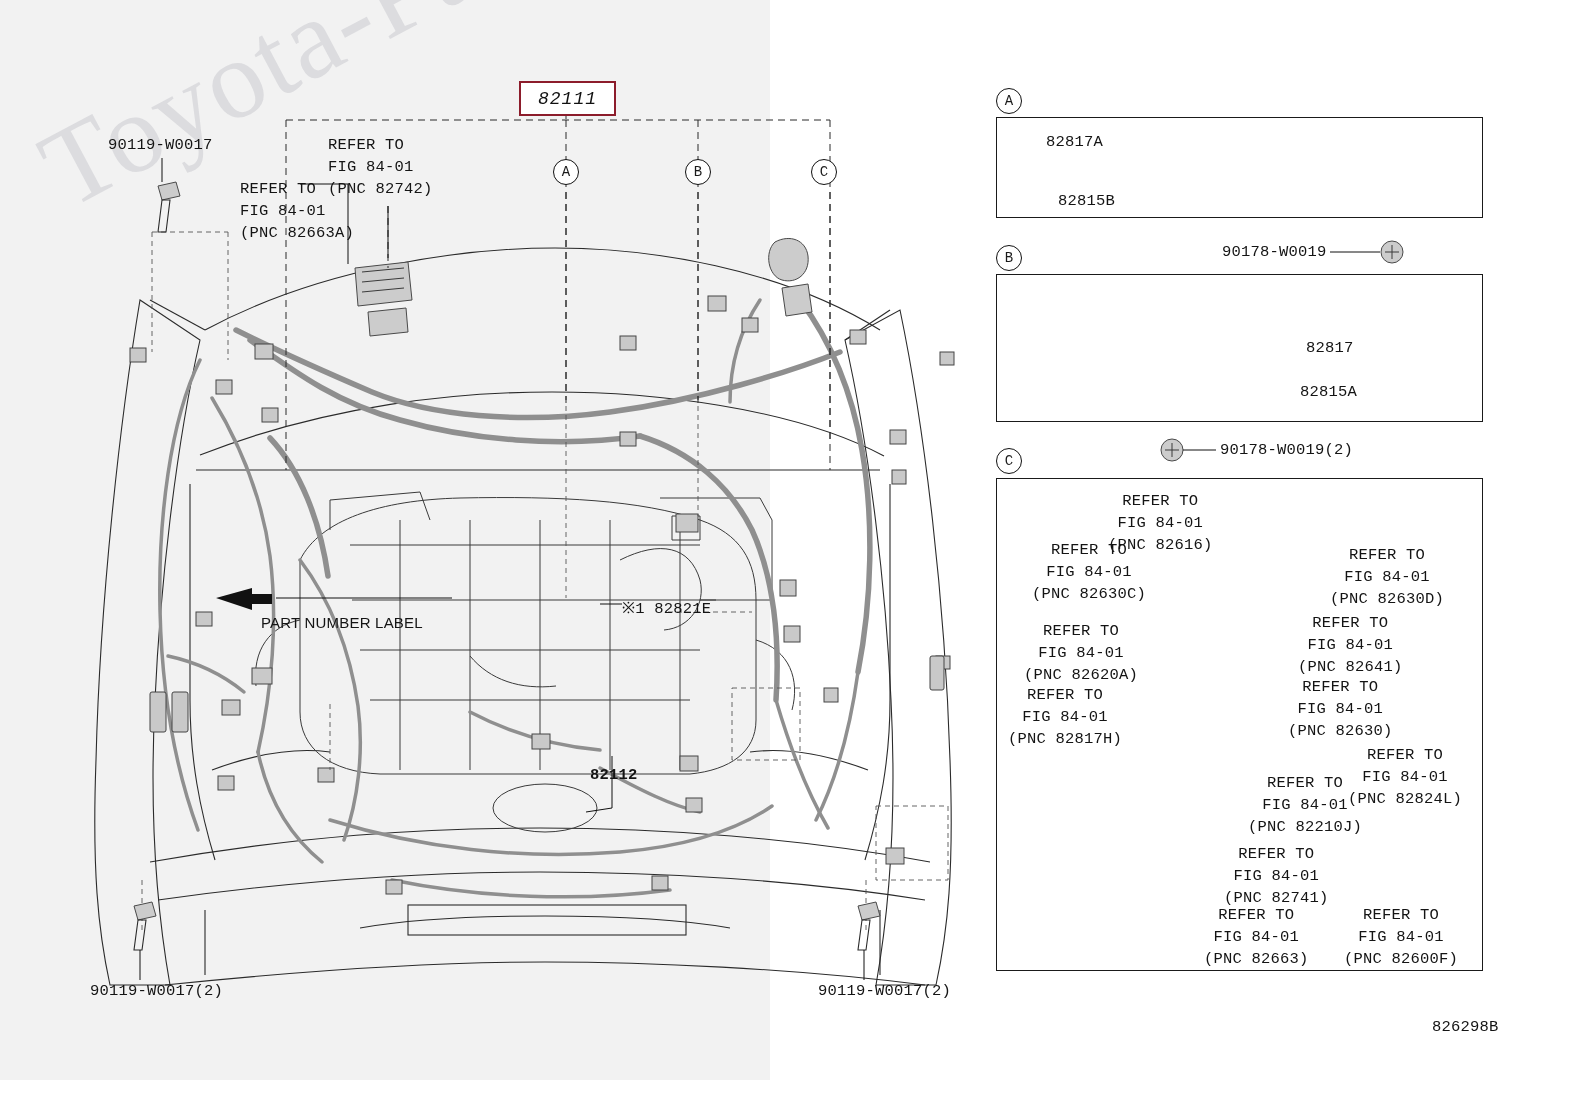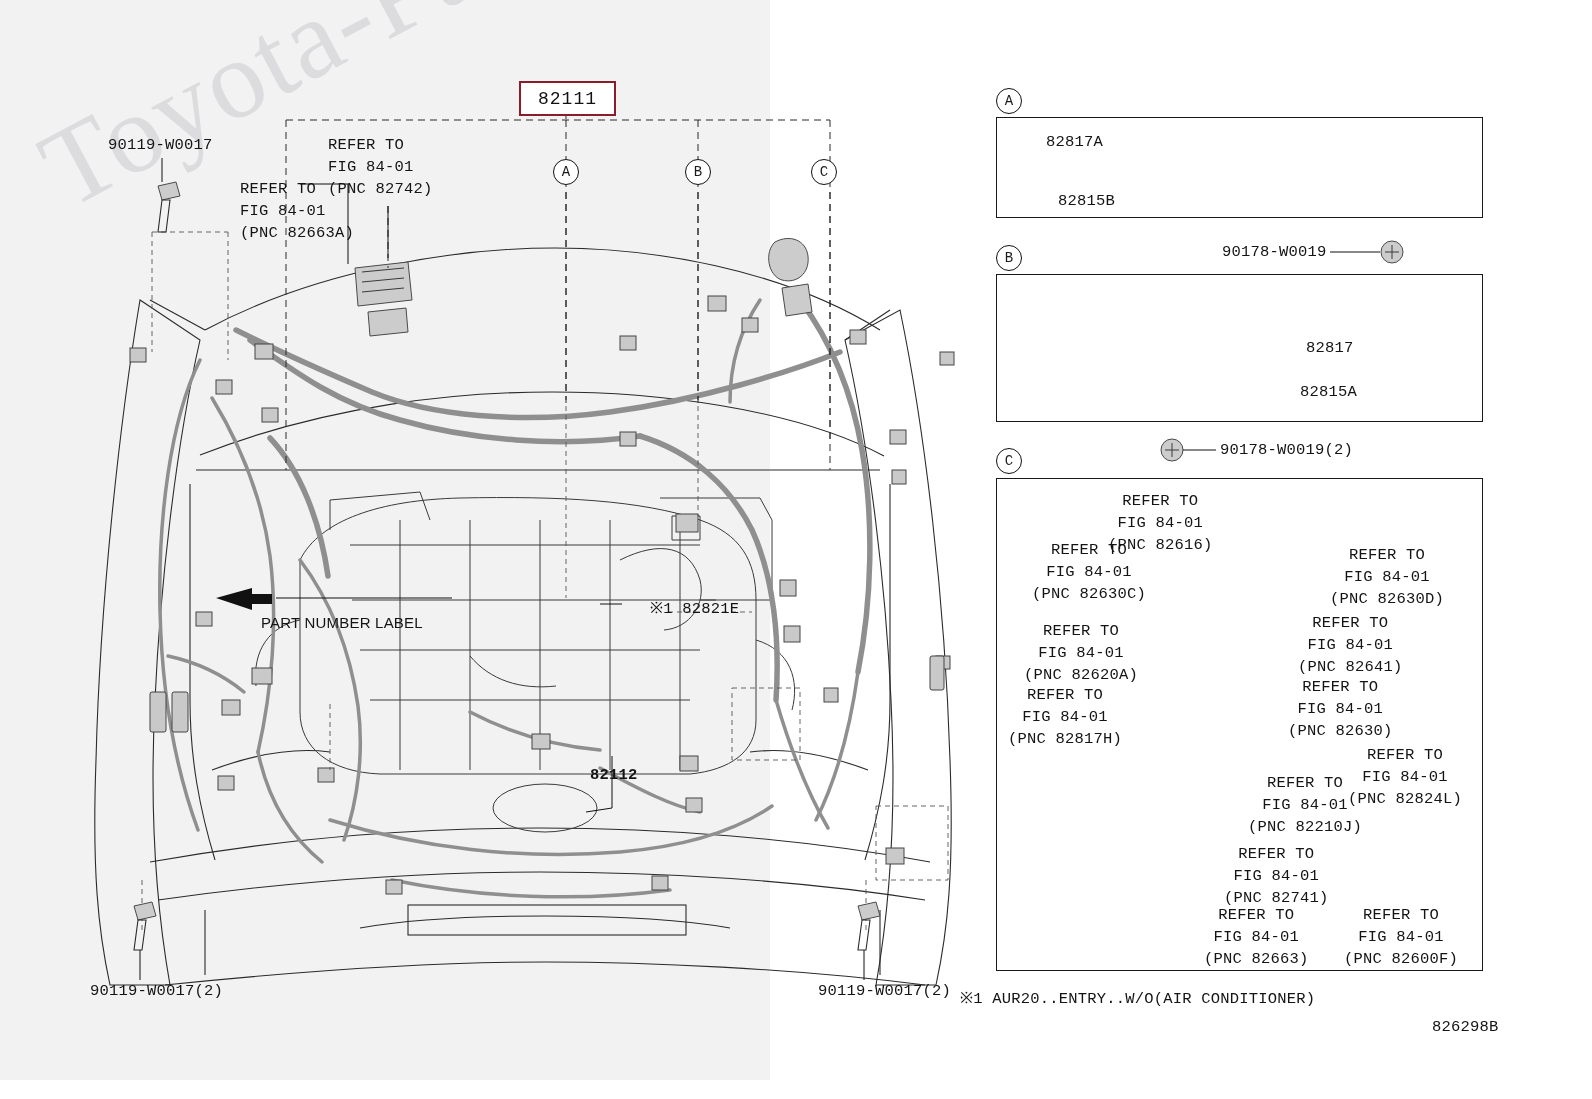--- a/index.html
+++ b/index.html
@@ -69,20 +69,21 @@
     position: absolute;
     border: 2px solid #8c1c2b;
     background: #ffffff;
     color: #111;
     font-family: "Liberation Mono", monospace;
     font-size: 18px;
     letter-spacing: 1px;
     display: flex;
     align-items: center;
     justify-content: center;
+    font-style: italic;
   }
 
   
   .circ {
     position: absolute;
     width: 26px; height: 26px;
     border: 1.4px solid #111;
     border-radius: 50%;
     display: flex;
     align-items: center;
@@ -362,21 +363,21 @@
   <div class="circ" style="left:811px; top:159px;">C</div>
 
   <div class="lbl" style="left:108px; top:134px;">90119-W0017</div>
   <div class="lbl" style="left:240px; top:178px;">REFER TO
 FIG 84-01
 (PNC 82663A)</div>
   <div class="lbl" style="left:328px; top:134px;">REFER TO
 FIG 84-01
 (PNC 82742)</div>
   <div class="lbl" style="left:261px; top:612px; font-family:'Liberation Sans',sans-serif; font-size:15px;">PART NUMBER LABEL</div>
-  <div class="lbl" style="left:650px; top:598px;">※1 82821E</div>
+  <div class="lbl" style="left:622px; top:598px;">※1 82821E</div>
   <div class="lbl" style="left:590px; top:764px;font-weight:bold;">82112</div>
   <div class="lbl" style="left:90px; top:980px;">90119-W0017(2)</div>
   <div class="lbl" style="left:818px; top:980px;">90119-W0017(2)</div>
 
   <div class="circ" style="left:996px; top:88px;">A</div>
   <div class="panel" style="left:996px; top:117px; width:487px; height:101px;"></div>
   <div class="lbl" style="left:1046px; top:131px;">82817A</div>
   <div class="lbl" style="left:1058px; top:190px;">82815B</div>
   <div class="lbl" style="left:1222px; top:241px;">90178-W0019</div>
 
@@ -419,16 +420,15 @@
   <div class="lbl c" style="left:1224px; top:843px;">REFER TO
 FIG 84-01
 (PNC 82741)</div>
   <div class="lbl c" style="left:1204px; top:904px;">REFER TO
 FIG 84-01
 (PNC 82663)</div>
   <div class="lbl c" style="left:1344px; top:904px;">REFER TO
 FIG 84-01
 (PNC 82600F)</div>
 
-  <div class="lbl" style="left:960px; top:988px;">※1 AUR20..ENTRY..W/O(AIR CONDITIONER)</div>
   <div class="lbl" style="left:1432px; top:1016px;">826298B</div>
 
 </div>
 
 </body></html>

